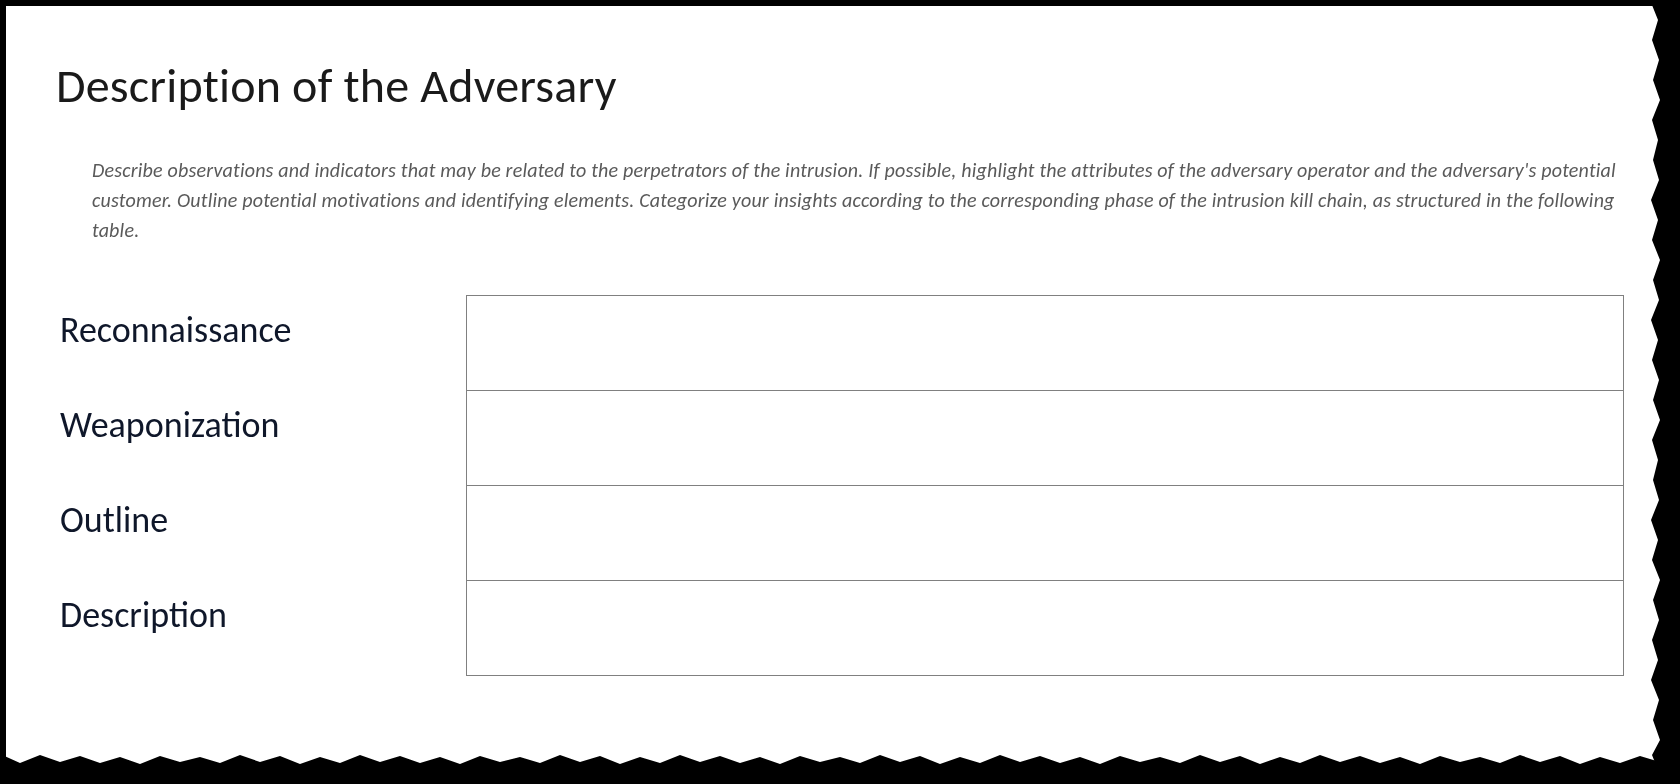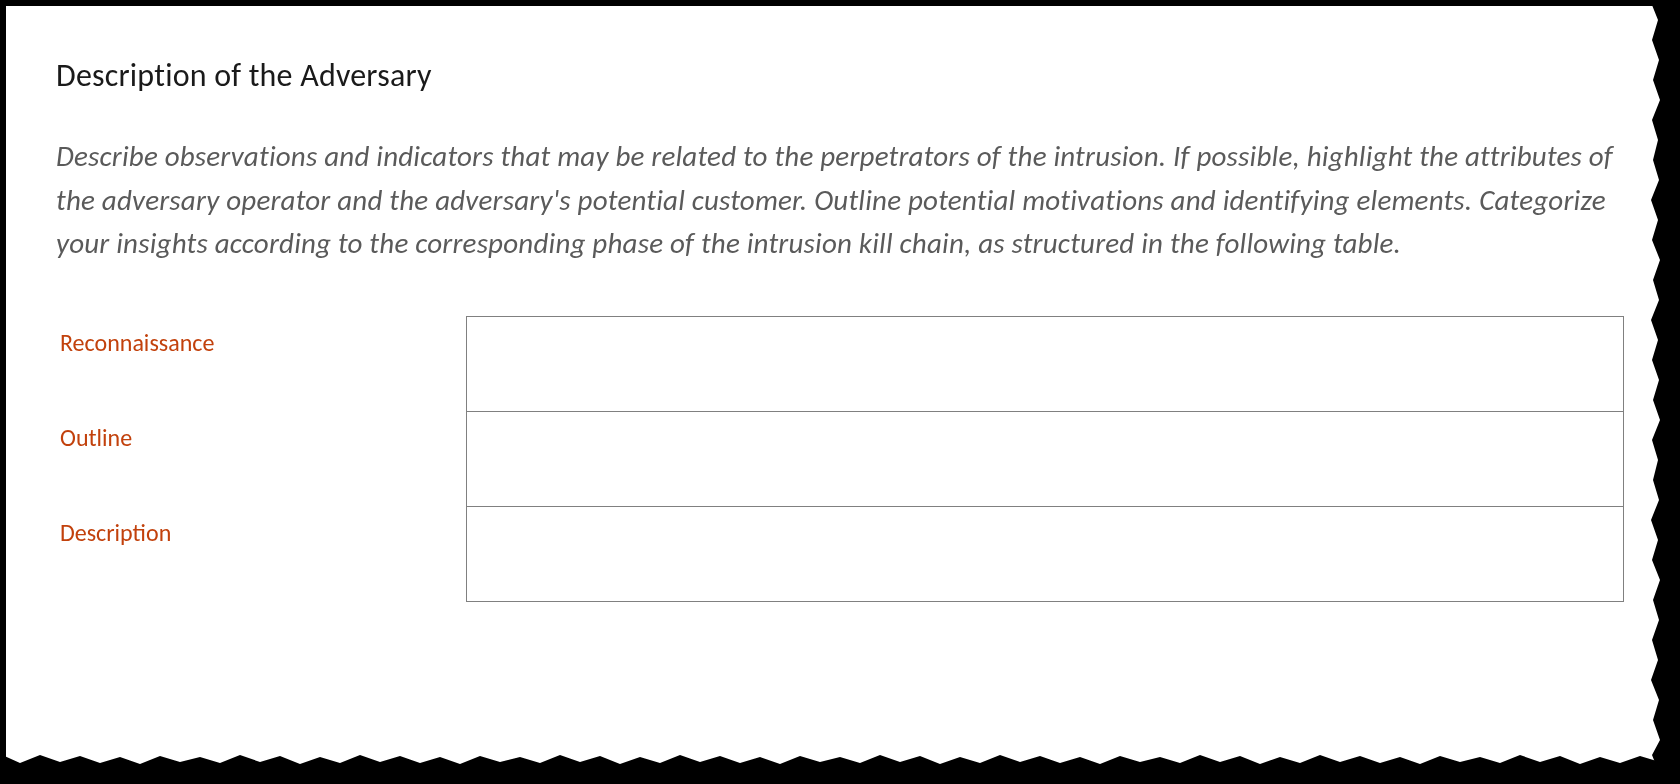--- a/index.html
+++ b/index.html
@@ -22,49 +22,50 @@
       top: 0;
       left: 0;
       width: 1680px;
       height: 784px;
       border: 6px solid #000;
       background: #fff;
       padding: 50px 50px 0 50px;
     }
 
     .section-heading {
-      font-size: 32px;
+      font-size: 48px;
       font-weight: 400;
       color: #1a1a1a;
       margin-bottom: 40px;
       letter-spacing: 0.2px;
     }
 
     .section-description {
-      font-size: 29px;
+      font-size: 20px;
       font-style: italic;
       color: #5a5a5a;
       line-height: 1.5;
       margin-bottom: 50px;
       letter-spacing: 0.2px;
+      margin-left: 36px;
     }
 
     .kill-chain-table {
       width: 100%;
       border-collapse: collapse;
     }
 
     .kill-chain-table tr {
       height: 95px;
     }
 
     .kill-chain-table td.phase-label {
       width: 410px;
-      font-size: 24px;
-      color: #c2410c;
+      font-size: 36px;
+      color: #0f172a;
       vertical-align: top;
       padding-top: 12px;
       padding-left: 4px;
     }
 
     .kill-chain-table td.phase-input-cell {
       border: 1px solid #808080;
       vertical-align: top;
       padding: 6px 10px;
     }
@@ -111,20 +112,26 @@
 
   <table class="kill-chain-table">
     <tbody>
       <tr>
         <td class="phase-label">Reconnaissance</td>
         <td class="phase-input-cell">
           <input type="text" class="phase-input" value="" style="">
         </td>
       </tr>
       <tr>
+        <td class="phase-label">Weaponization</td>
+        <td class="phase-input-cell">
+          <input type="text" class="phase-input" value="" style="">
+        </td>
+      </tr>
+      <tr>
         <td class="phase-label">Outline</td>
         <td class="phase-input-cell">
           <input type="text" class="phase-input" value="" style="">
         </td>
       </tr>
       <tr>
         <td class="phase-label">Description</td>
         <td class="phase-input-cell">
           <input type="text" class="phase-input" value="" style="">
         </td>

